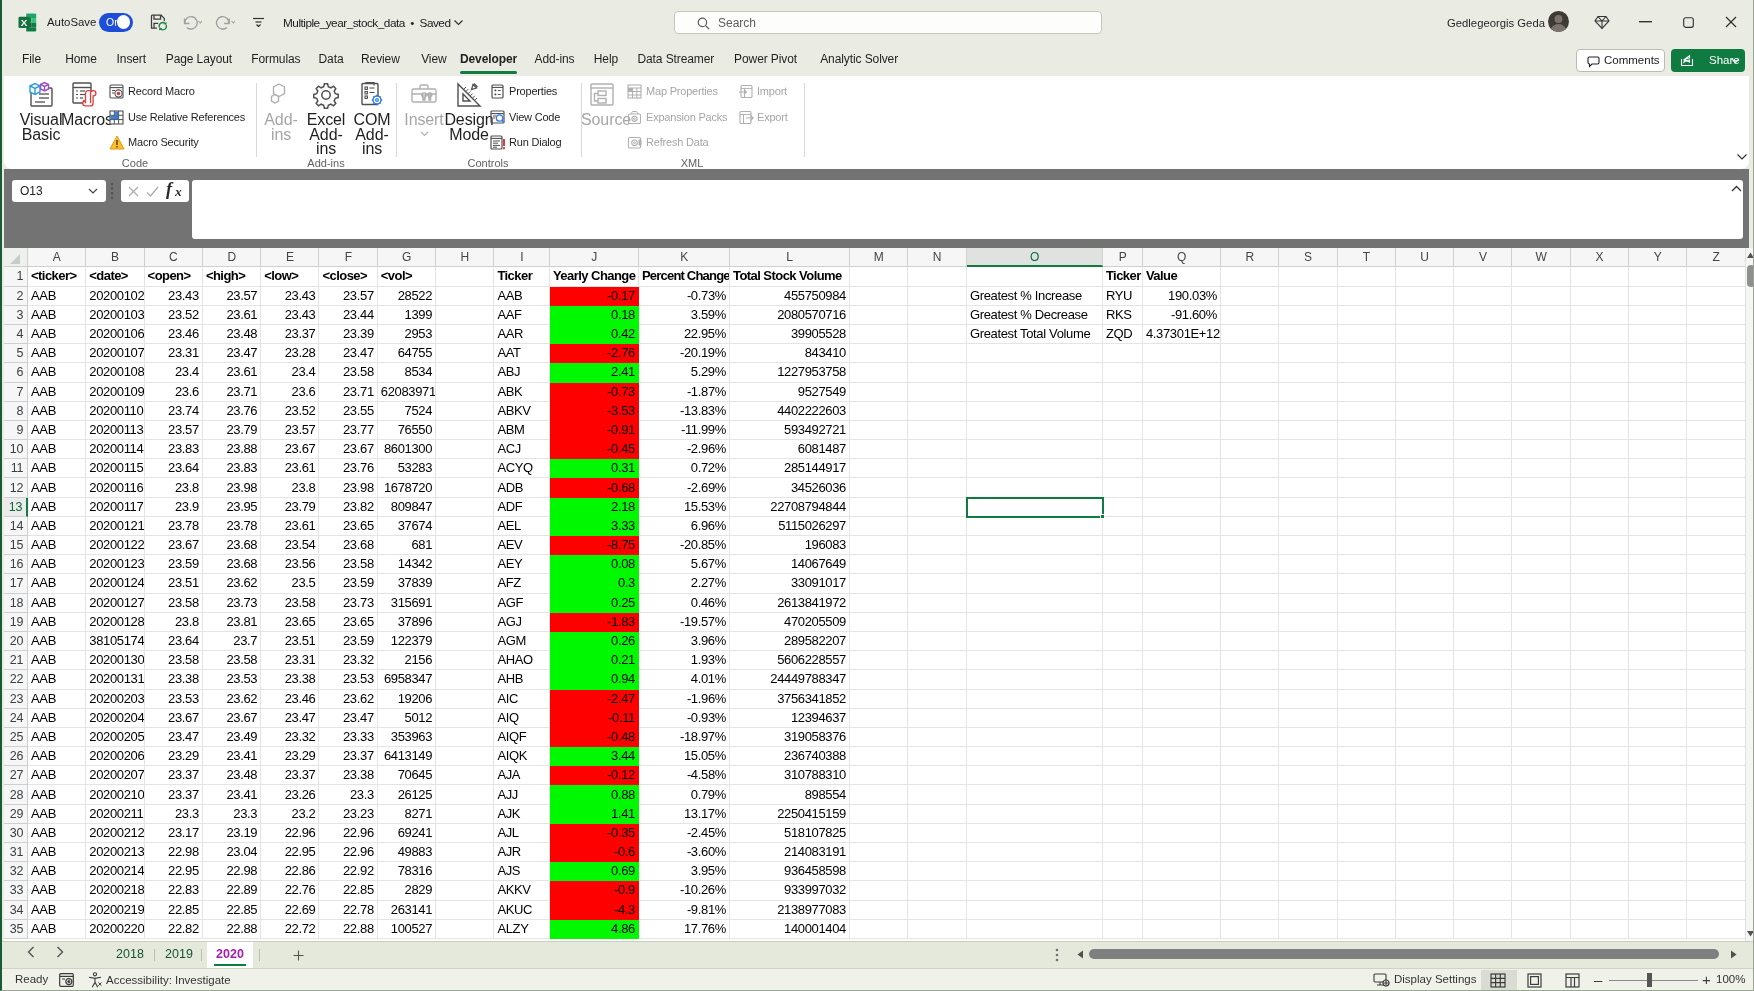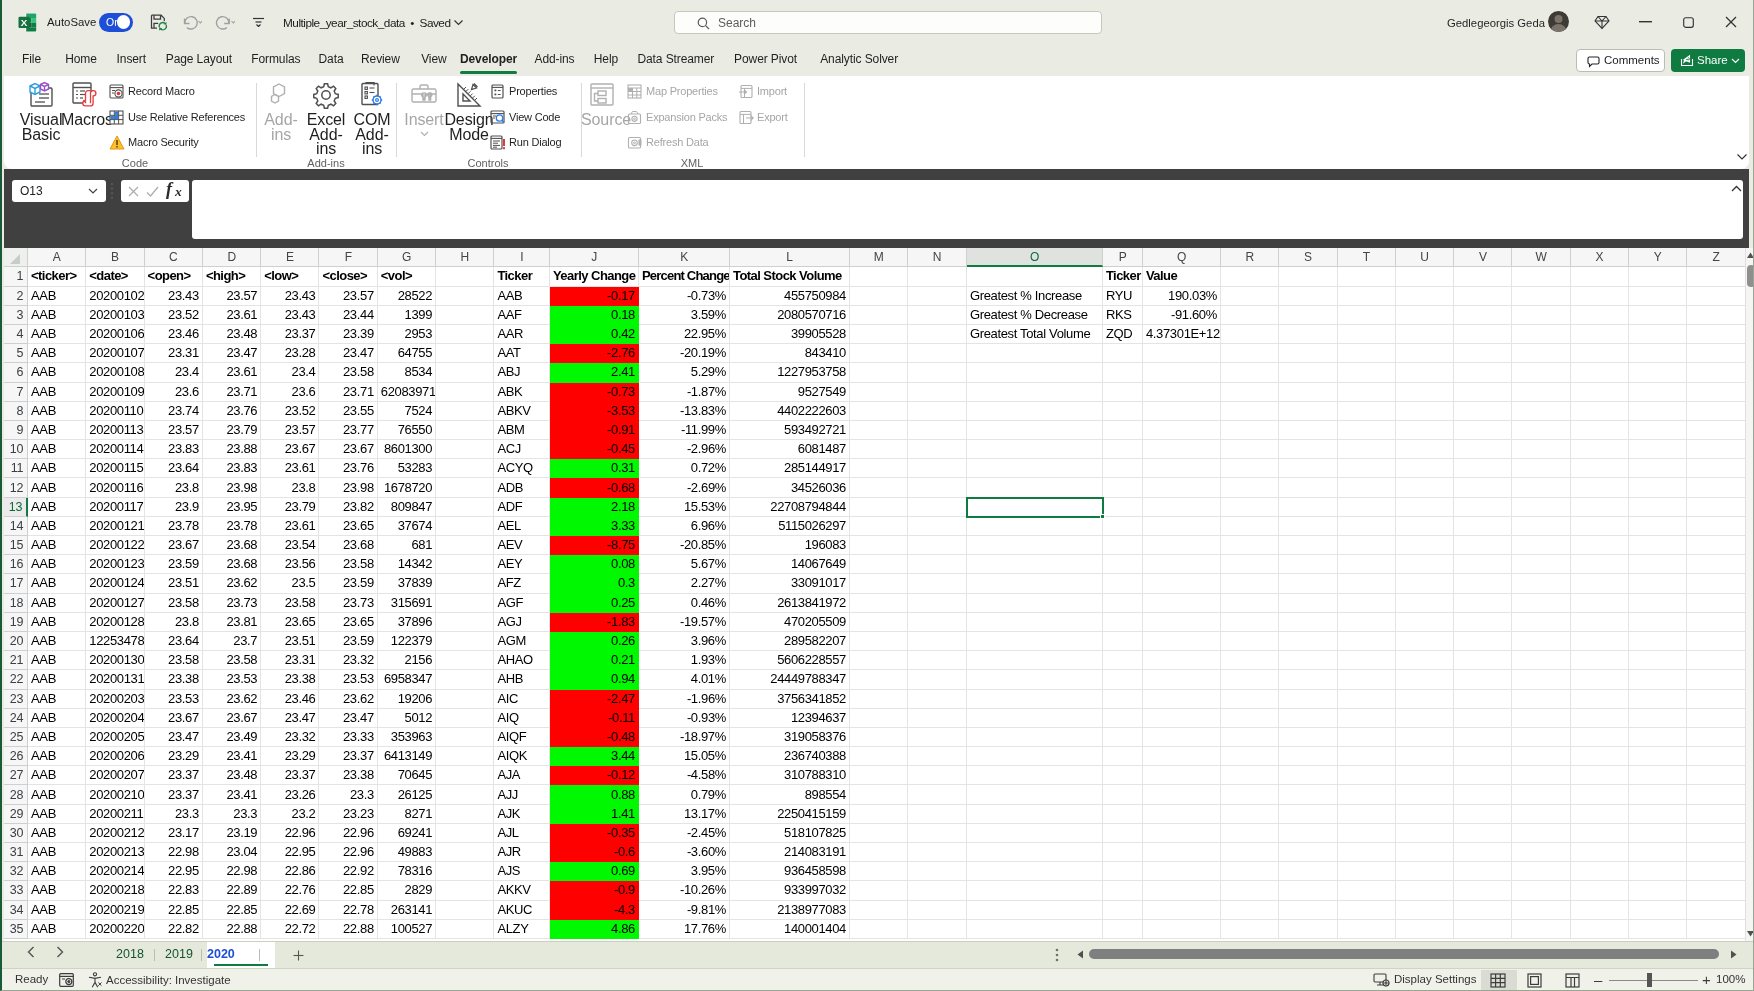--- a/index.html
+++ b/index.html
@@ -31,21 +31,21 @@
 .gsep{position:absolute;top:7px;height:74px;width:1px;background:#d9d9d9}
 .bigbtn{position:absolute;top:5px;text-align:center;font-size:16px;letter-spacing:-0.1px;color:#1f1f1f;line-height:14.5px}
 .bigbtn .ic{margin:0 auto 4px auto}
 .gray{color:#a6a6a6}
 .smallrow{position:absolute;font-size:11px;letter-spacing:-0.2px;color:#1f1f1f;height:16px;line-height:16px}
 .smallrow svg{position:absolute;left:0;top:1px}
 .smallrow span{position:absolute;left:19px;top:0;white-space:nowrap}
 #ribcollapse{position:absolute;left:1732px;top:77px;color:#333}
 .smallrow.gray span,.bigbtn.gray{color:#a6a6a6}
 
-#fbar-row{position:absolute;left:2px;top:169px;width:1745px;height:80px;background:#404040}
+#fbar-row{position:absolute;left:2px;top:169px;width:1745px;height:80px;background:#737373}
 #namebox{position:absolute;left:8px;top:11px;width:94px;height:22px;background:#fff;border-radius:3px;font-size:12px;color:#222}
 #namebox b{position:absolute;left:8px;top:3.5px;font-weight:400}
 #fxbox{position:absolute;left:117px;top:11px;width:68px;height:22px;background:#fff;border-radius:3px}
 #formulabar{position:absolute;left:188px;top:11px;width:1551px;height:59px;background:#fff;border-radius:3px}
 
 #grid{position:absolute;left:2px;top:248px;width:1741px;height:693px;background:#fff;overflow:hidden}
 table{border-collapse:separate;border-spacing:0;table-layout:fixed;width:1741px}
 td{overflow:hidden;white-space:nowrap;font-size:13px;letter-spacing:-0.35px;color:#000;padding:0 3px 1px 3px;height:19.2px;vertical-align:middle}
 td.ch{background:#f5f6f5;border-right:1px solid #cfcfcf;border-bottom:1px solid #cfcfcf;color:#40454a;font-size:12px;text-align:center;height:19.4px;padding:0}
 td.rh{background:#f5f6f5;border-right:1px solid #cfcfcf;border-bottom:1px solid #cfcfcf;color:#3b4045;font-size:12.5px;text-align:right;padding:0 4px 0 0}
@@ -58,21 +58,21 @@
 td.rhsel{background:#eaebea;color:#0e6b39;border-right:2px solid #0f7b41}
 #selbox{position:absolute;left:962px;top:249.4px;width:138px;height:21px;border:2px solid #0f7b41}
 #selbox i{position:absolute;right:-3px;bottom:-3px;width:5px;height:5px;background:#0f7b41;border:1px solid #fff}
 
 #vscroll{position:absolute;left:1743px;top:248px;width:10px;height:693px;background:#f5f6f4;border-left:1px solid #e0e0e0}
 #vthumb{position:absolute;left:1744.5px;top:265px;width:8px;height:22px;background:#8f8f8f;border-radius:4px}
 
 #sheetbar{position:absolute;left:0;top:941px;width:1752px;height:27px;background:#e4e9dc;border-top:1px solid #c9cfc1}
 .snav{position:absolute;top:5px;font-size:13px;color:#444}
 .stab{position:absolute;top:0;height:26px;font-size:12.5px;color:#14532d;text-align:center;line-height:25px}
-#stab-active{position:absolute;left:205px;top:0;width:68px;height:26px;background:#fff;font-size:12.5px;font-weight:700;color:#1d4ed8;text-align:left;line-height:24px}
+#stab-active{position:absolute;left:205px;top:0;width:46px;height:26px;background:#fff;font-size:12.5px;font-weight:700;color:#a21caf;text-align:center;line-height:24px}
 #stab-active u{position:absolute;left:7px;right:7px;bottom:2px;height:2.5px;background:#0f7b41;text-decoration:none}
 .ssep{position:absolute;top:7px;width:1px;height:12px;background:#b9bfb0}
 
 #hscroll{position:absolute;left:1070px;top:4px;width:670px;height:17px}
 #hthumb{position:absolute;left:17px;top:3px;width:630px;height:10px;background:#7f7f7f;border-radius:5px}
 
 #statusbar{position:absolute;left:0;top:968px;width:1752px;height:22px;background:#f0f2ea;border-top:1px solid #cdd3c5;font-size:11.5px;color:#333}
 #zoomsel{position:absolute;left:1479px;top:1px;width:36px;height:20px;background:#dadcd4}
 </style></head><body>
 
@@ -164,21 +164,21 @@
 <div class="rtab" style="left:586.4px;width:35.10000000000002px">Help</div>
 <div class="rtab" style="left:630px;width:87.70000000000005px">Data Streamer</div>
 <div class="rtab" style="left:726.2px;width:74.79999999999995px">Power Pivot</div>
 <div class="rtab" style="left:811.4px;width:91.5px">Analytic Solver</div>
 <div id="btn-comments"><svg class="abs" style="left:10px;top:5.5px" width="13" height="12" viewBox="0 0 13 12" fill="none" stroke="#222" stroke-width="1.1">
       <path d="M2.5 1 h8 a1.5 1.5 0 0 1 1.5 1.5 v4 a1.5 1.5 0 0 1-1.5 1.5 h-5.5 l-2.5 2.5 v-2.5 a1.5 1.5 0 0 1-1.5-1.5 v-4 A1.5 1.5 0 0 1 2.5 1z"></path>
     </svg><span style="margin-left:27px">Comments</span></div>
 <div id="btn-share"><svg class="abs" style="left:9px;top:5px" width="14" height="13" viewBox="0 0 14 13" fill="none" stroke="#fff" stroke-width="1.1">
       <path d="M1.5 5 v6.5 h11 V5"></path>
       <path d="M4 5.8 l5.5-4 v2.2 c-3.5 0-5 2-5.5 4 1.5-1.5 3-2 5.5-2 V8z"></path>
-    </svg><span style="margin-left:26px">Share</span><svg class="abs" style="left:60px;top:9px" width="9" height="6" viewBox="0 0 9 6" fill="none" stroke="#fff" stroke-width="1.2">
+    </svg><span style="margin-left:38px">Share</span><svg class="abs" style="left:60px;top:9px" width="9" height="6" viewBox="0 0 9 6" fill="none" stroke="#fff" stroke-width="1.2">
       <path d="M1 1 l3.5 3.5L8 1"></path>
     </svg></div>
 <div id="ribbon">
 <div class="bigbtn" style="left:13px;width:48px"><svg class="ic" width="28" height="28" viewBox="0 0 28 28" fill="none">
 <rect x="4" y="7" width="21" height="18" rx="1" stroke="#505050" stroke-width="1.4"></rect>
 <line x1="12" y1="13" x2="22" y2="13" stroke="#505050" stroke-width="1.3"></line>
         <line x1="12" y1="17" x2="22" y2="17" stroke="#505050" stroke-width="1.3"></line>
         <line x1="8" y1="21" x2="18" y2="21" stroke="#505050" stroke-width="1.3"></line>
 <path d="M3 5 l5-2.5 5 2.5 v6 l-5 2.5-5-2.5z" fill="#fff" stroke="#2b9fe0" stroke-width="1.4"></path>
         <path d="M3 5 l5 2.5 5-2.5 M8 7.5 V13.5" stroke="#2b9fe0" stroke-width="1.4"></path>
@@ -1023,21 +1023,21 @@
 <td class="c"></td>
 <td class="c"></td>
 <td class="c"></td>
 <td class="c"></td>
 <td class="c"></td>
 <td class="c"></td>
 </tr>
 <tr>
           <td class="rh">20</td>
 <td class="c">AAB</td>
-          <td class="c n">12253478</td>
+          <td class="c n">38105174</td>
           <td class="c n">23.64</td>
           <td class="c n">23.7</td>
           <td class="c n">23.51</td>
           <td class="c n">23.59</td>
           <td class="c n">122379</td>
 <td class="c"></td>
 <td class="c">AGM</td>
           <td class="c n G">0.26</td>
           <td class="c n">3.96%</td>
           <td class="c n">289582207</td>

